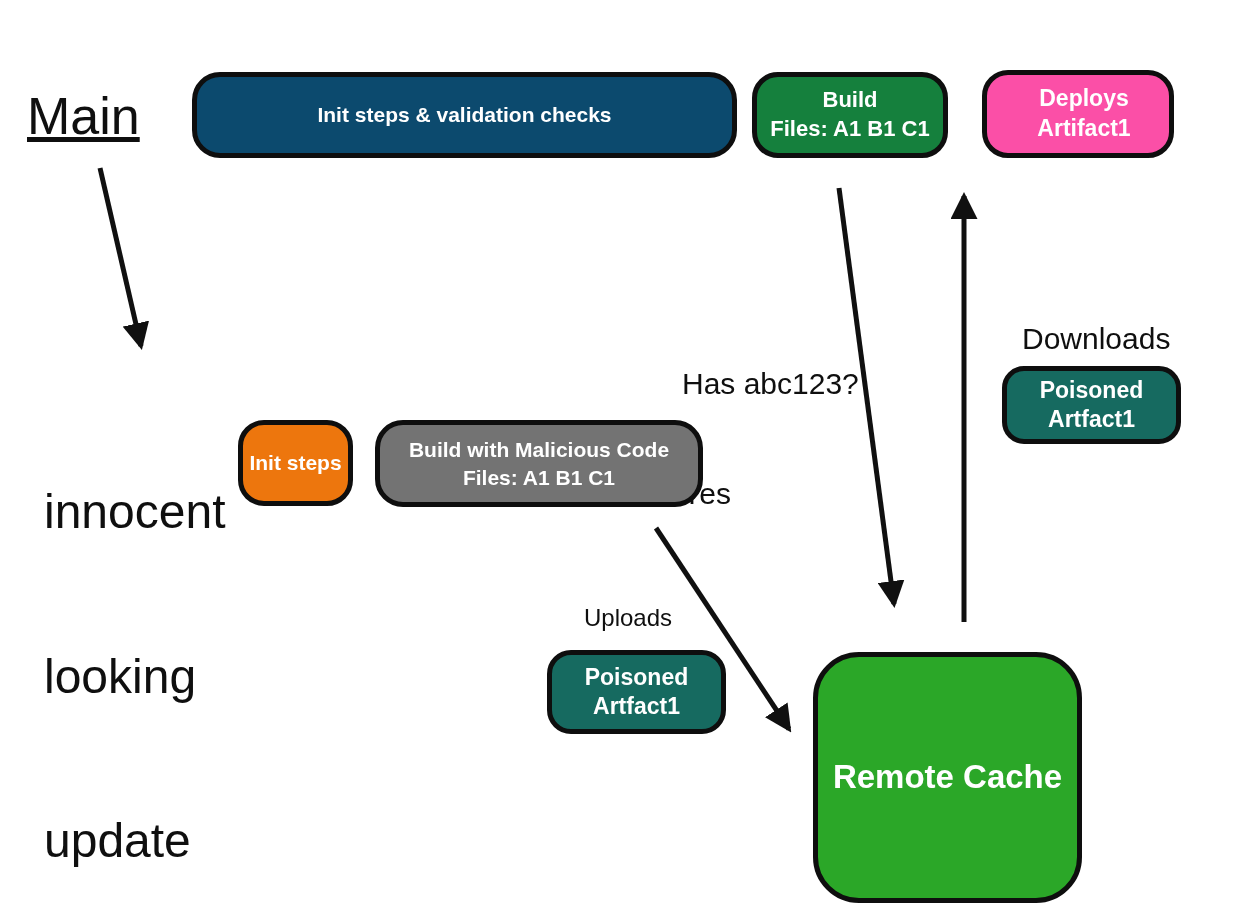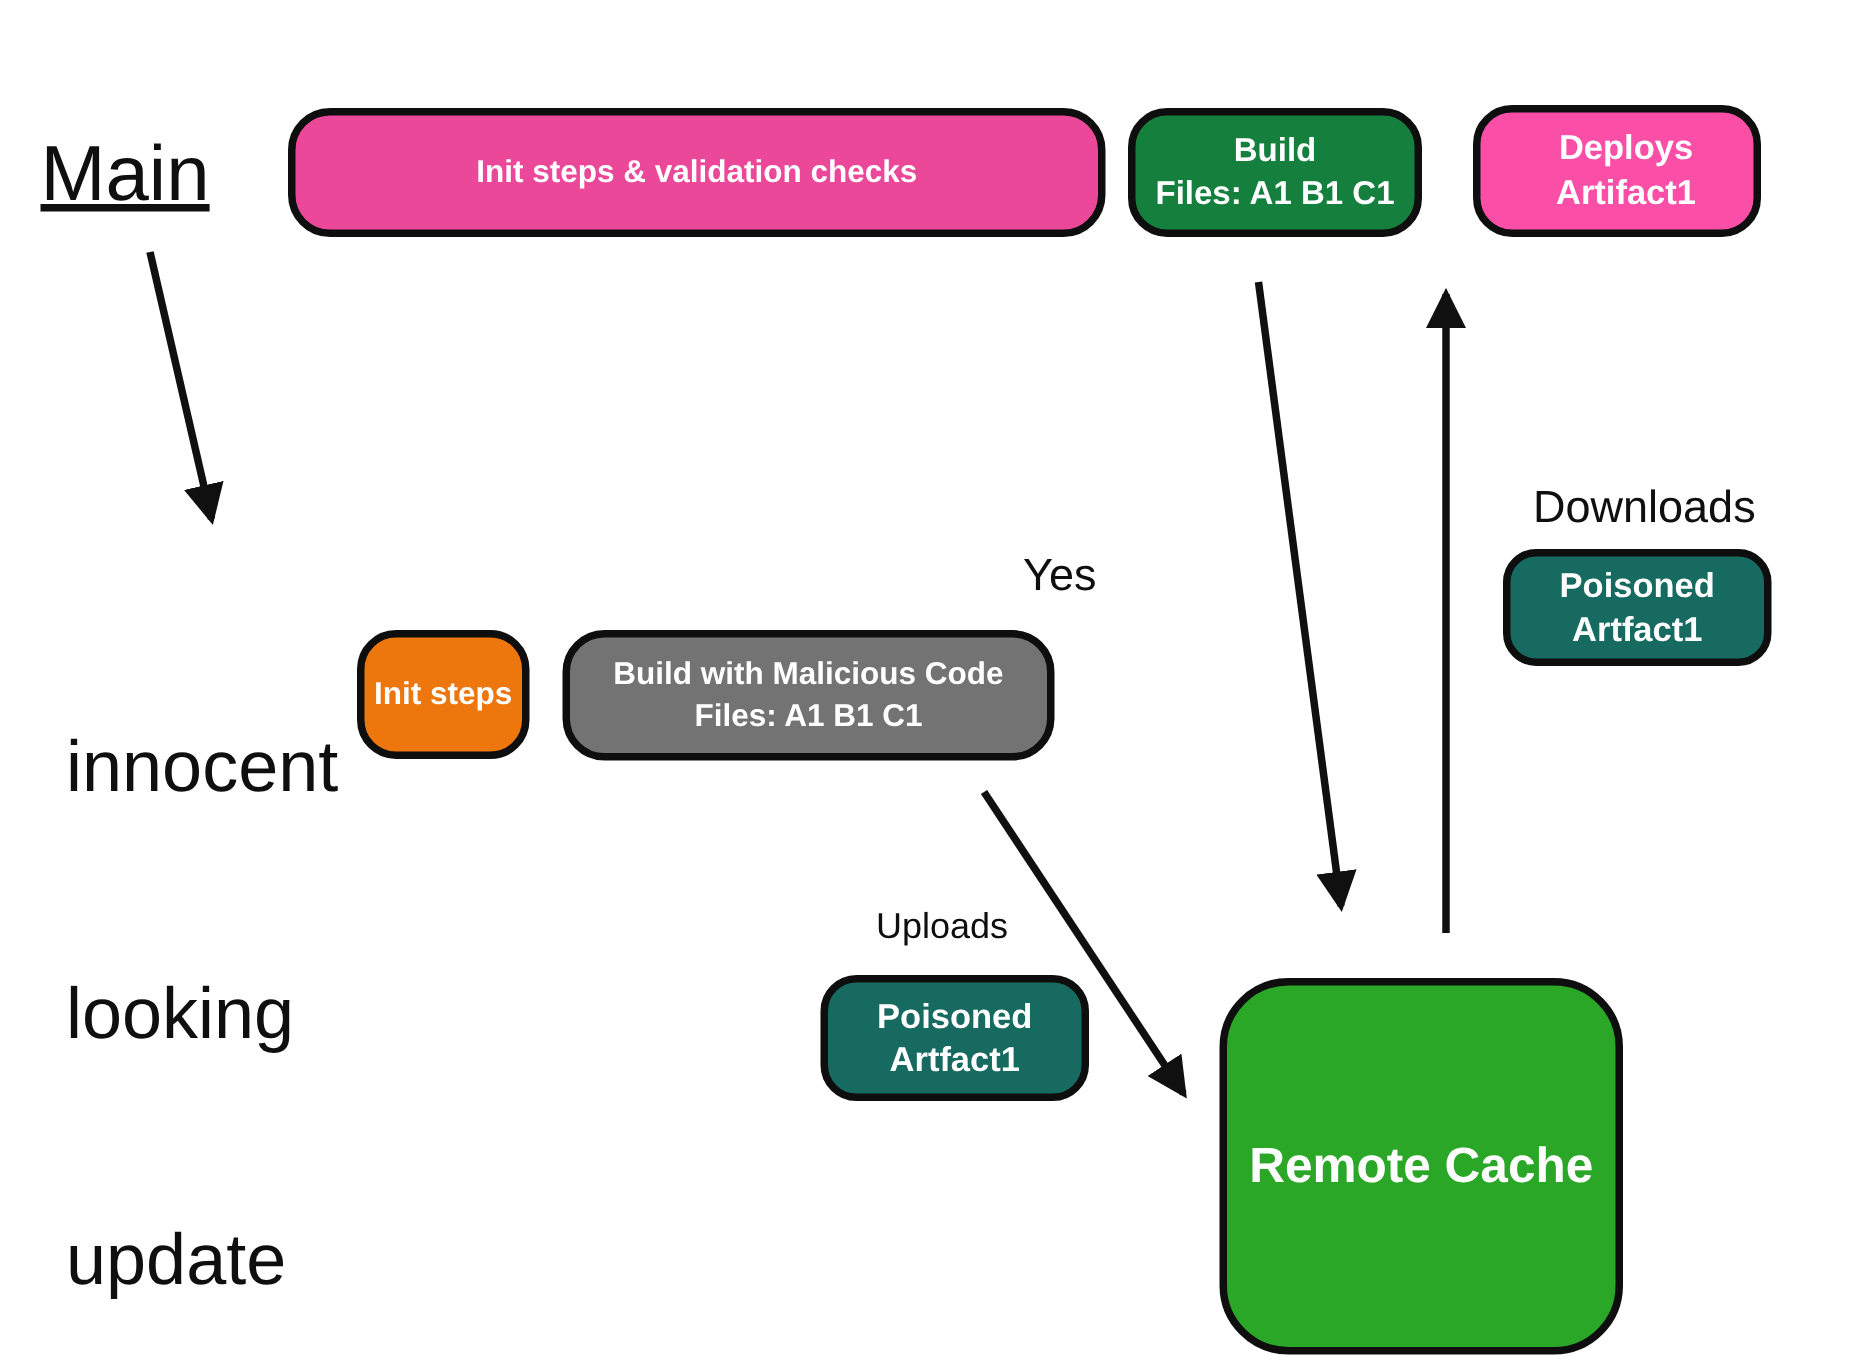--- a/index.html
+++ b/index.html
@@ -78,28 +78,29 @@
 
   <div class="free-label" id="main-label">Main</div>
 
   <div class="free-label" id="innocent-label">
     <div>innocent</div>
     <div>looking</div>
     <div>update</div>
   </div>
 
   <div class="free-label" id="has-label">
+    <div>Has abc123?</div>
     <div>Yes</div>
   </div>
 
   <div class="free-label" id="downloads-label">Downloads</div>
 
   <div class="free-label" id="uploads-label">Uploads</div>
 
-  <div class="node" id="init-validation" style="background: #ec4899;">
+  <div class="node" id="init-validation" style="background: #0c4a6e;">
     <span>Init steps &amp; validation checks</span>
   </div>
 
   <div class="node" id="build-main" style="background: #15803d; align-items: center;">
     <span>Build</span>
     <span>Files: A1 B1 C1</span>
   </div>
 
   <div class="node" id="deploys" style="background: rgb(251, 79, 167);">
     <span>Deploys</span>

